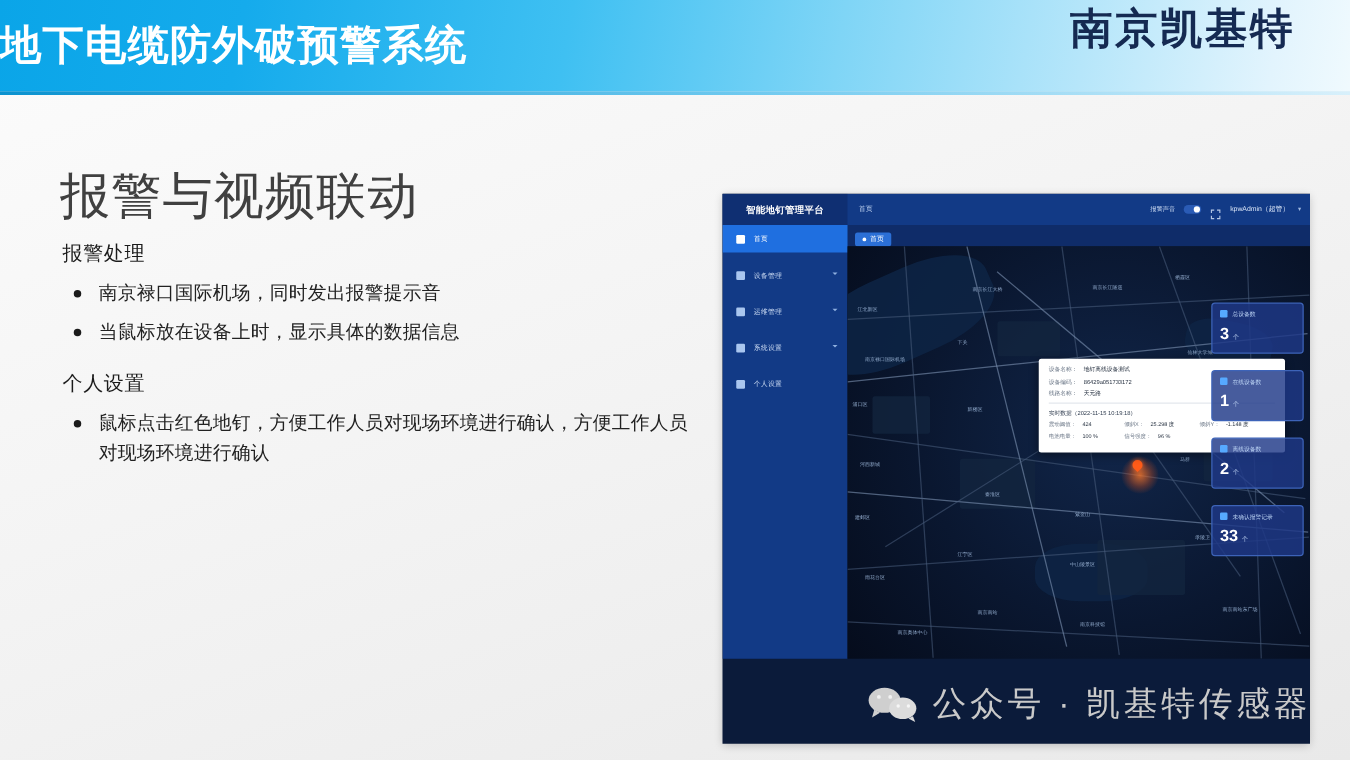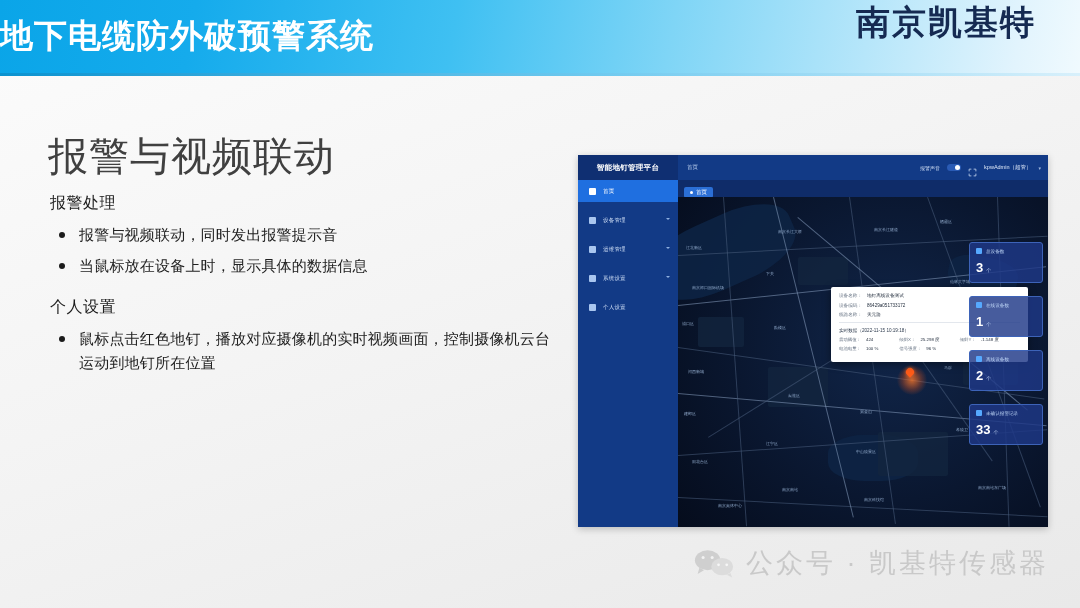--- a/index.html
+++ b/index.html
@@ -58,21 +58,21 @@
     margin-bottom: 7px; letter-spacing: .2px;
   }
   ul.bullets li::before {
     content: ""; position: absolute; left: 9px; top: 9px;
     width: 6px; height: 6px; border-radius: 50%; background: #1b1b1b;
   }
 
   
   .app {
     position: absolute; left: 578px; top: 155px;
-    width: 470px; height: 372px;
+    width: 470px; height: 440px;
     background: #0b1b3a; overflow: hidden;
     box-shadow: 0 2px 7px rgba(0,0,0,.22);
   }
   .app-topbar {
     position: absolute; left: 0; top: 0; width: 470px; height: 25px;
     background: #123a86; display: flex; align-items: center;
   }
   .app-logo {
     width: 100px; height: 25px; background: #0f2f72;
     display: flex; align-items: center; justify-content: center;
@@ -215,27 +215,27 @@
   <div class="banner-title">地下电缆防外破预警系统</div>
   <div class="banner-brand">南京凯基特</div>
 </div>
 <div class="banner-underline"></div>
 
 <div class="slide-title">报警与视频联动</div>
 
 <div class="content-col">
   <div class="sec-head">报警处理</div>
   <ul class="bullets">
-    <li>报警与视频联动，同时发出报警提示音</li>
+    <li>南京禄口国际机场，同时发出报警提示音</li>
     <li>当鼠标放在设备上时，显示具体的数据信息</li>
   </ul>
 
   <div class="sec-head second">个人设置</div>
   <ul class="bullets">
-    <li>鼠标点击红色地钉，播放对应摄像机的实时视频画面，控制摄像机云台运动到地钉所在位置</li>
+    <li>鼠标点击红色地钉，方便工作人员对现场环境进行确认，方便工作人员对现场环境进行确认</li>
   </ul>
 </div>
 
 <div class="app">
 
   <div class="app-topbar">
     <div class="app-logo">智能地钉管理平台</div>
     <div class="crumb">首页</div>
     <div class="top-right">
       <span class="alarm-label">报警声音</span>

